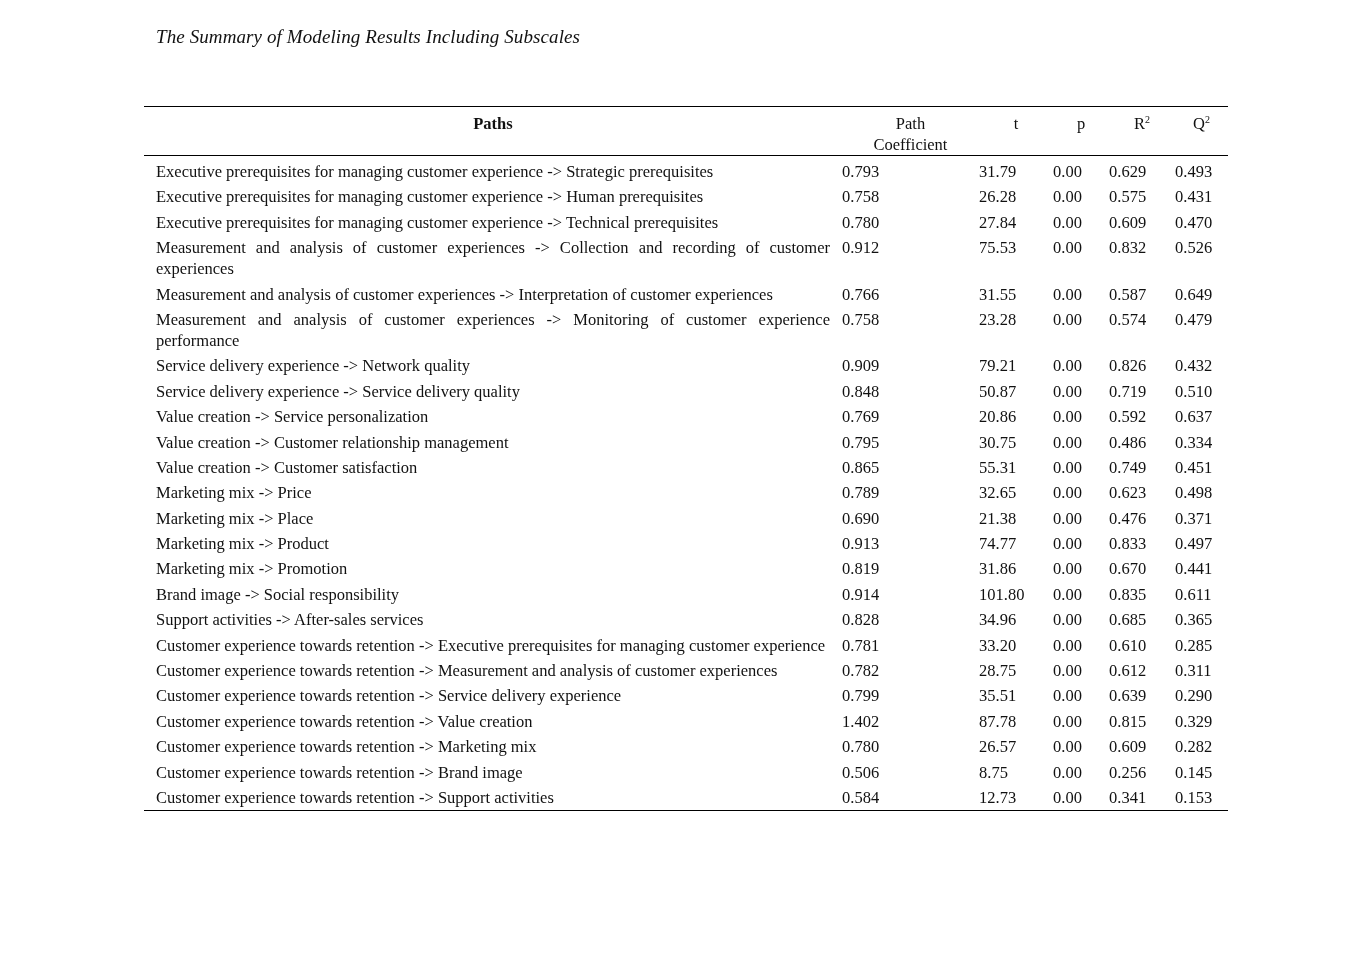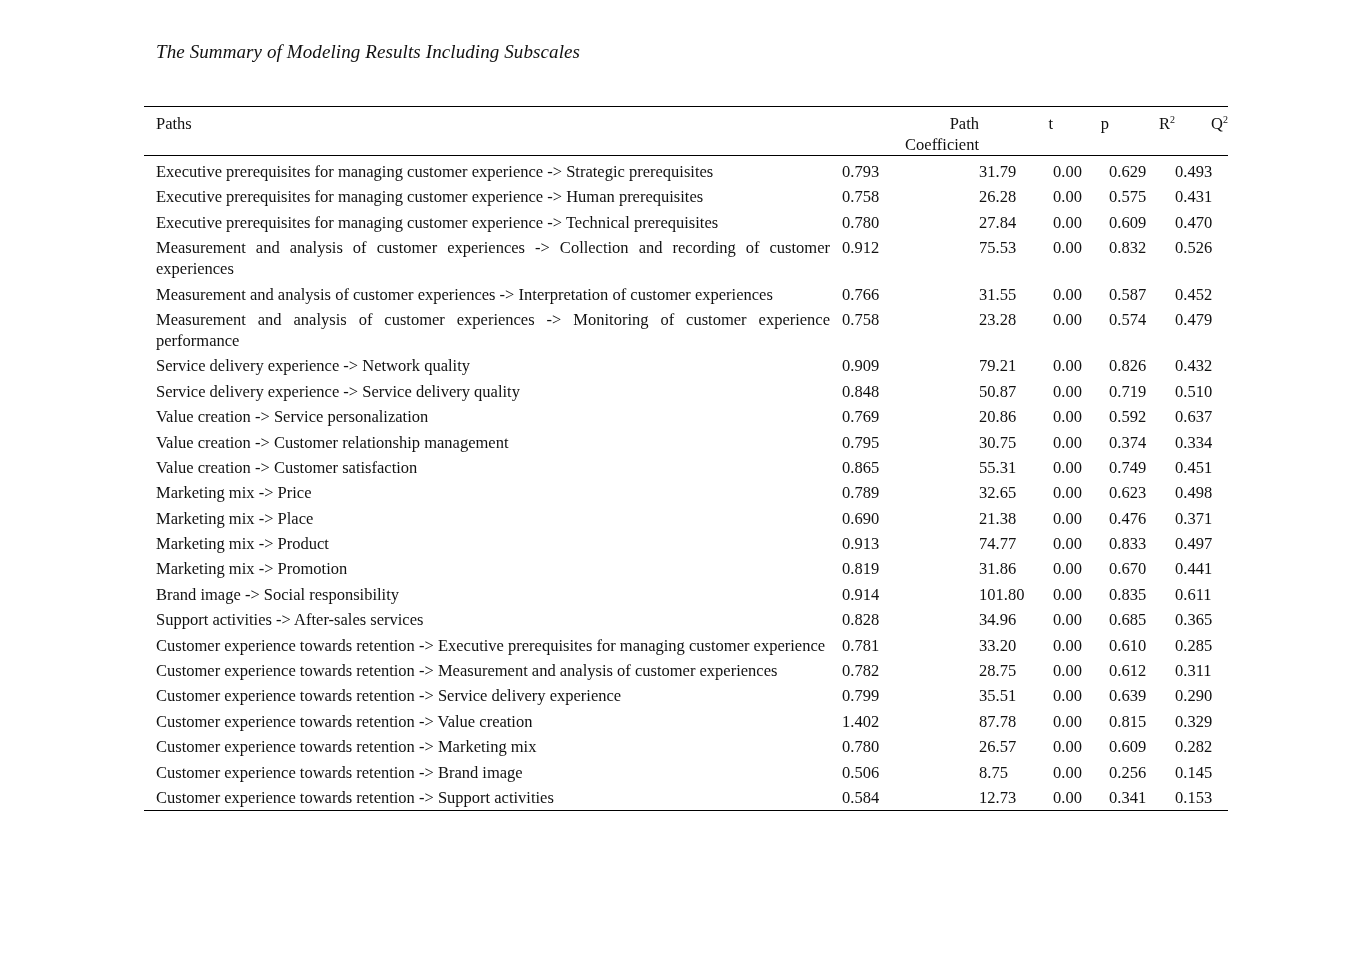--- a/index.html
+++ b/index.html
@@ -2,34 +2,34 @@
 <html><head>
   <meta charset="utf-8">
   <style>
     html, body { margin: 0; padding: 0; background: #ffffff; }
     body {
       width: 1369px; height: 979px; position: relative; overflow: hidden;
       font-family: "Liberation Serif", "DejaVu Serif", serif;
       color: #111111;
     }
     .caption {
-      position: absolute; left: 156px; top: 41px;
+      position: absolute; left: 156px; top: 26px;
       font-style: italic; font-size: 19px; letter-spacing: 0.1px;
     }
     table {
       position: absolute; left: 144px; top: 106px;
       width: 1084px; border-collapse: collapse;
       font-size: 16.5px; line-height: 21px;
     }
     thead tr { border-top: 1.3px solid #000; border-bottom: 1.3px solid #000; }
     tbody tr:last-child { border-bottom: 1.3px solid #000; }
-    th { font-weight: normal; text-align: right; vertical-align: top; padding: 6px 0 0 0; height: 41px; }
+    th { font-weight: normal; text-align: center; vertical-align: top; padding: 6px 0 0 0; height: 41px; }
     td { vertical-align: top; padding: 2px 0 2.4px 0; }
     .c-path { width: 674px; padding-left: 12px; padding-right: 12px; text-align: justify; }
-    th.c-path { text-align: left; }
+    th.c-path { text-align: center; font-weight: bold; }
     .c-coef { width: 137px; }
     .c-t { width: 74px; }
     .c-p { width: 56px; }
     .c-r2 { width: 66px; }
     .c-q2 { }
     sup { font-size: 10px; vertical-align: 6px; line-height: 0; }
     tbody tr:first-child td { padding-top: 5px; }
   </style>
 </head>
 <body>
@@ -82,21 +82,21 @@
         <td class="c-p">0.00</td>
         <td class="c-r2">0.832</td>
         <td class="c-q2">0.526</td>
       </tr>
       <tr>
         <td class="c-path">Measurement and analysis of customer experiences -&gt; Interpretation of customer experiences</td>
         <td class="c-coef">0.766</td>
         <td class="c-t">31.55</td>
         <td class="c-p">0.00</td>
         <td class="c-r2">0.587</td>
-        <td class="c-q2">0.452</td>
+        <td class="c-q2">0.649</td>
       </tr>
       <tr>
         <td class="c-path">Measurement and analysis of customer experiences -&gt; Monitoring of customer experience performance</td>
         <td class="c-coef">0.758</td>
         <td class="c-t">23.28</td>
         <td class="c-p">0.00</td>
         <td class="c-r2">0.574</td>
         <td class="c-q2">0.479</td>
       </tr>
       <tr>
@@ -121,21 +121,21 @@
         <td class="c-t">20.86</td>
         <td class="c-p">0.00</td>
         <td class="c-r2">0.592</td>
         <td class="c-q2">0.637</td>
       </tr>
       <tr>
         <td class="c-path">Value creation -&gt; Customer relationship management</td>
         <td class="c-coef">0.795</td>
         <td class="c-t">30.75</td>
         <td class="c-p">0.00</td>
-        <td class="c-r2">0.374</td>
+        <td class="c-r2">0.486</td>
         <td class="c-q2">0.334</td>
       </tr>
       <tr>
         <td class="c-path">Value creation -&gt; Customer satisfaction</td>
         <td class="c-coef">0.865</td>
         <td class="c-t">55.31</td>
         <td class="c-p">0.00</td>
         <td class="c-r2">0.749</td>
         <td class="c-q2">0.451</td>
       </tr>

